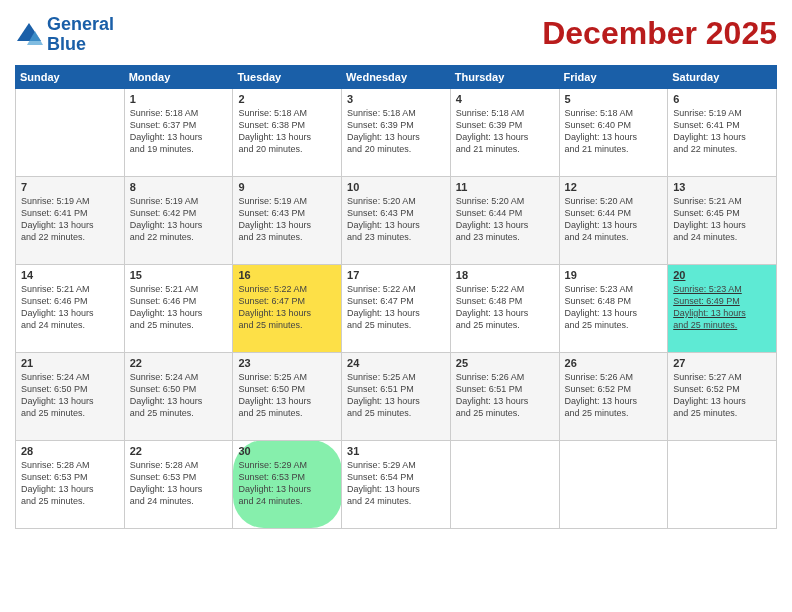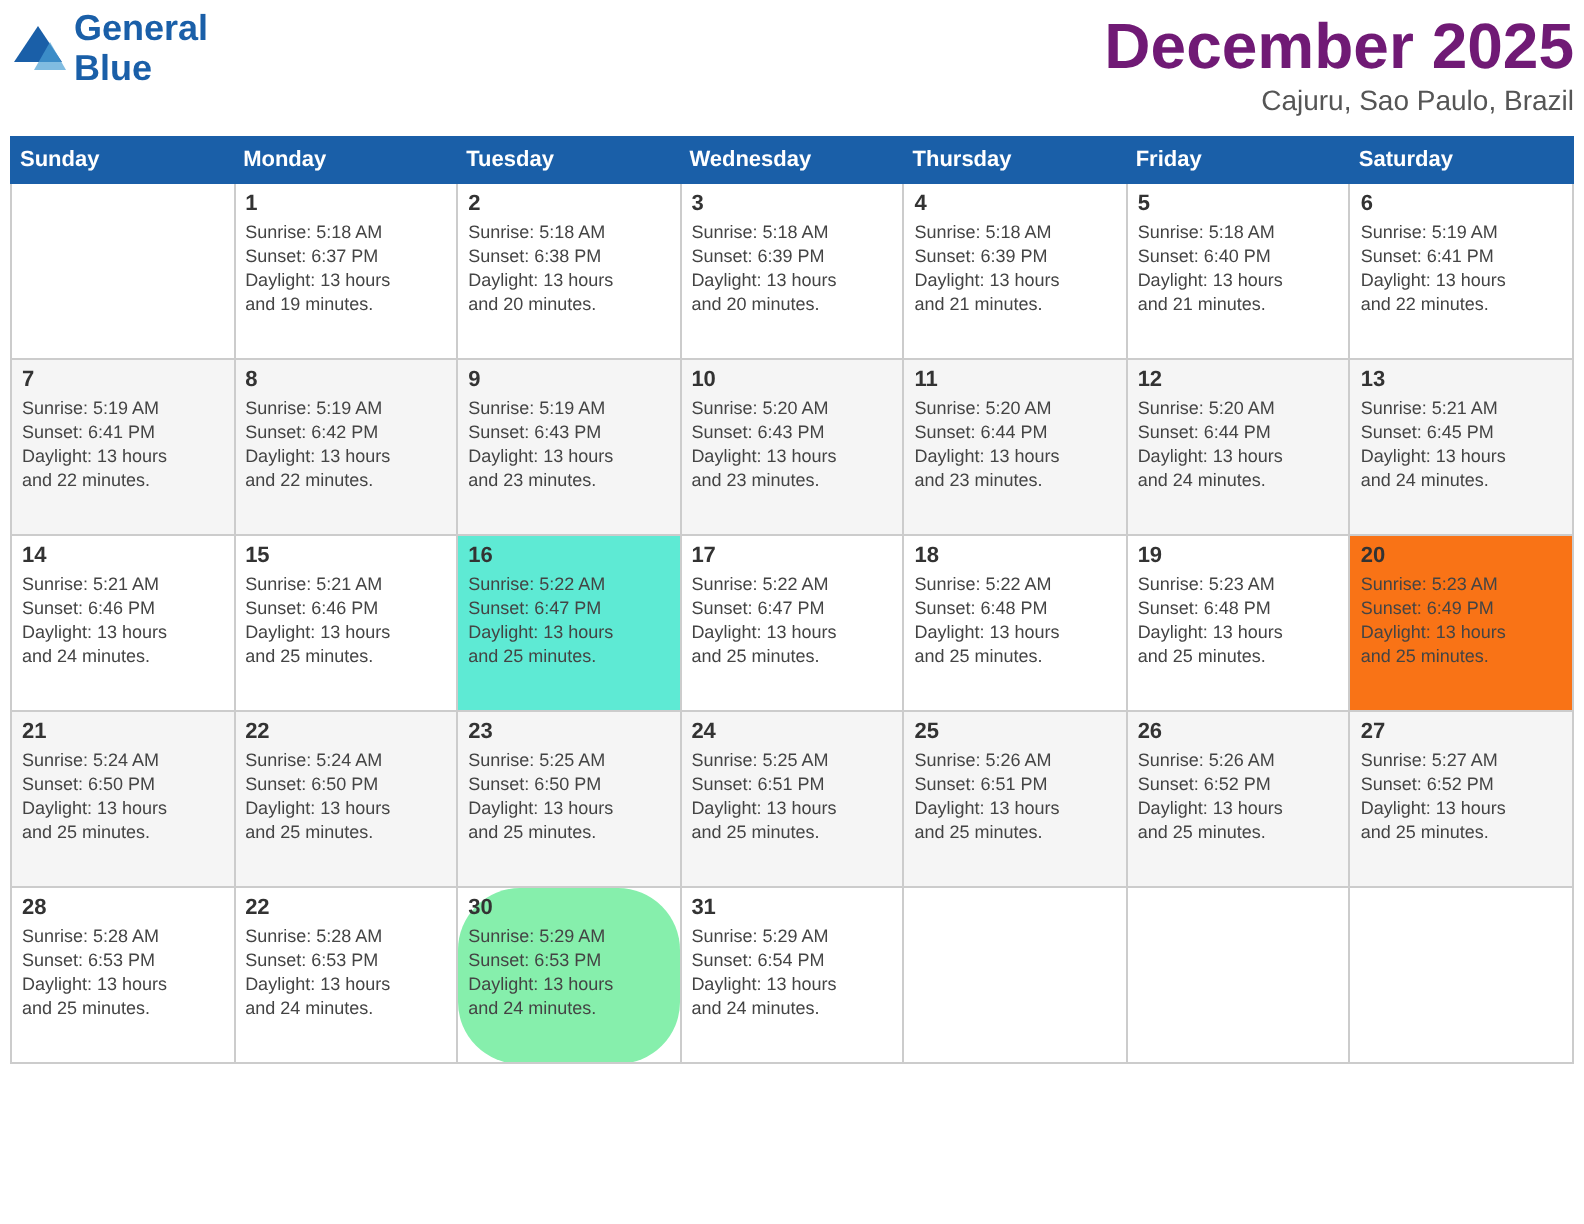--- a/index.html
+++ b/index.html
@@ -6,21 +6,21 @@
     body {
       width: 792px;
       height: 612px;
       font-family: Arial, sans-serif;
       background: #fff;
       overflow: hidden;
     }
     .page {
       width: 792px;
       height: 476px;
-      padding: 5px;
+      padding: 15px;
       display: flex;
       flex-direction: column;
     }
     .header {
       display: flex;
       justify-content: space-between;
       align-items: flex-start;
       margin-bottom: 10px;
     }
     .logo {
@@ -40,21 +40,21 @@
       width: 28px;
       height: 28px;
       margin-right: 4px;
     }
     .title-block {
       text-align: right;
     }
     .month-title {
       font-size: 32px;
       font-weight: bold;
-      color: #701a75;
+      color: #b91c1c;
     }
     .location {
       font-size: 14px;
       color: #555;
     }
     .calendar {
       flex: 1;
       border: 1px solid #ccc;
       border-collapse: collapse;
       width: 100%;
@@ -108,21 +108,20 @@
         <polygon points="14,2 26,20 2,20" fill="#1a5fa8"></polygon>
         <polygon points="20,10 28,24 12,24" fill="#4a9fd4" opacity="0.7"></polygon>
       </svg>
       <div class="logo-text">
         <div><span>General</span></div>
         <div><span style="color:#1a5fa8">Blue</span></div>
       </div>
     </div>
     <div class="title-block">
       <div class="month-title">December 2025</div>
-      <div class="location">Cajuru, Sao Paulo, Brazil</div>
     </div>
   </div>
 
   <table class="calendar">
     <thead>
       <tr id="weekday-header">
       <th>Sunday</th>
           <th>Monday</th>
           <th>Tuesday</th>
           <th>Wednesday</th>
@@ -236,21 +235,21 @@
 Daylight: 13 hours
 and 24 minutes.</div>
           </td>
           <td style="background-color: rgb(255, 255, 255);">
             <span class="day-num">15</span>
             <div class="cell-info" style="white-space: pre-line;">Sunrise: 5:21 AM
 Sunset: 6:46 PM
 Daylight: 13 hours
 and 25 minutes.</div>
           </td>
-          <td style="background-color: #5eead4;">
+          <td style="background-color: #fde047;">
             <span class="day-num">16</span>
             <div class="cell-info" style="white-space: pre-line;">Sunrise: 5:22 AM
 Sunset: 6:47 PM
 Daylight: 13 hours
 and 25 minutes.</div>
           </td>
           <td style="background-color: rgb(255, 255, 255);">
             <span class="day-num">17</span>
             <div class="cell-info" style="white-space: pre-line;">Sunrise: 5:22 AM
 Sunset: 6:47 PM
@@ -264,21 +263,21 @@
 Daylight: 13 hours
 and 25 minutes.</div>
           </td>
           <td style="background-color: rgb(255, 255, 255);">
             <span class="day-num">19</span>
             <div class="cell-info" style="white-space: pre-line;">Sunrise: 5:23 AM
 Sunset: 6:48 PM
 Daylight: 13 hours
 and 25 minutes.</div>
           </td>
-          <td style="background-color: #f97316;">
+          <td style="background-color: #5eead4; text-decoration: underline;">
             <span class="day-num">20</span>
             <div class="cell-info" style="white-space: pre-line;">Sunrise: 5:23 AM
 Sunset: 6:49 PM
 Daylight: 13 hours
 and 25 minutes.</div>
           </td>
         </tr>
         <tr>
           <td style="background-color: rgb(245, 245, 245); margin-top: 24px;">
             <span class="day-num">21</span>

